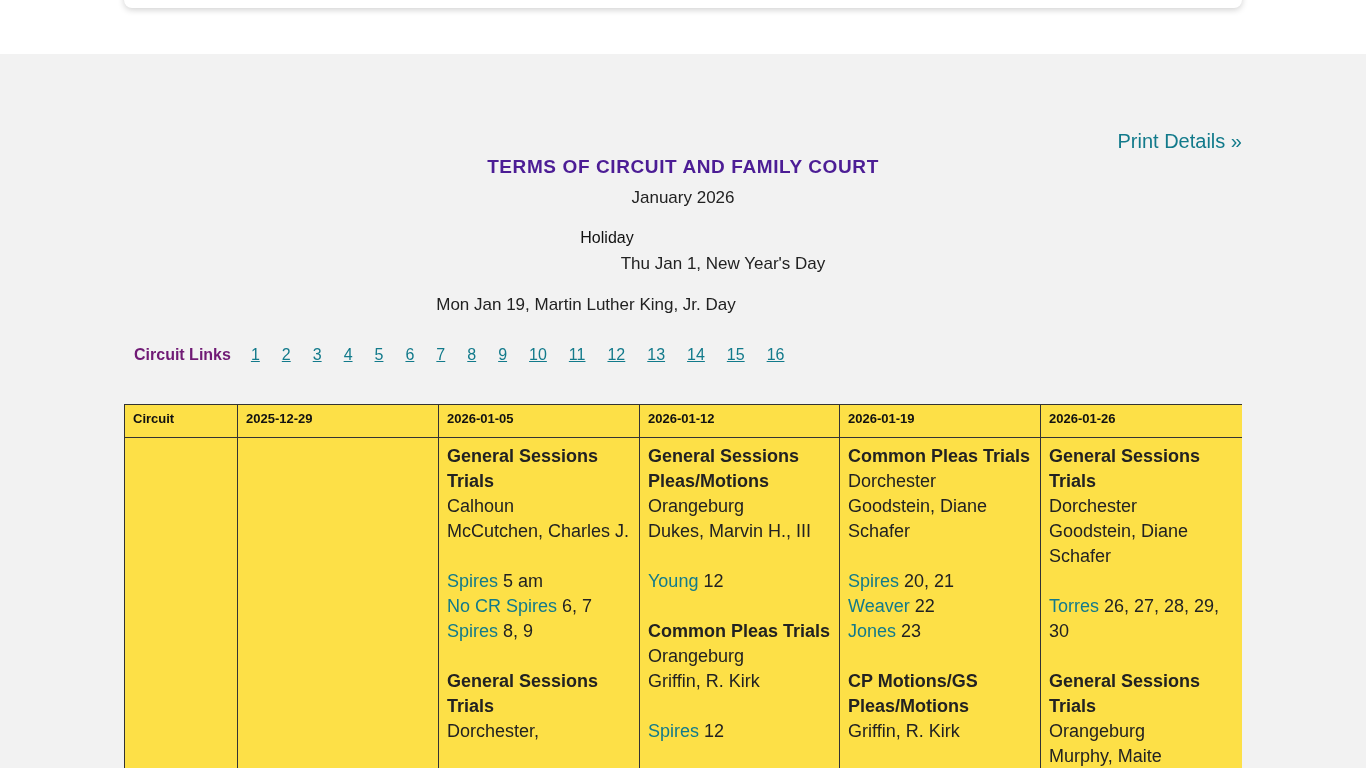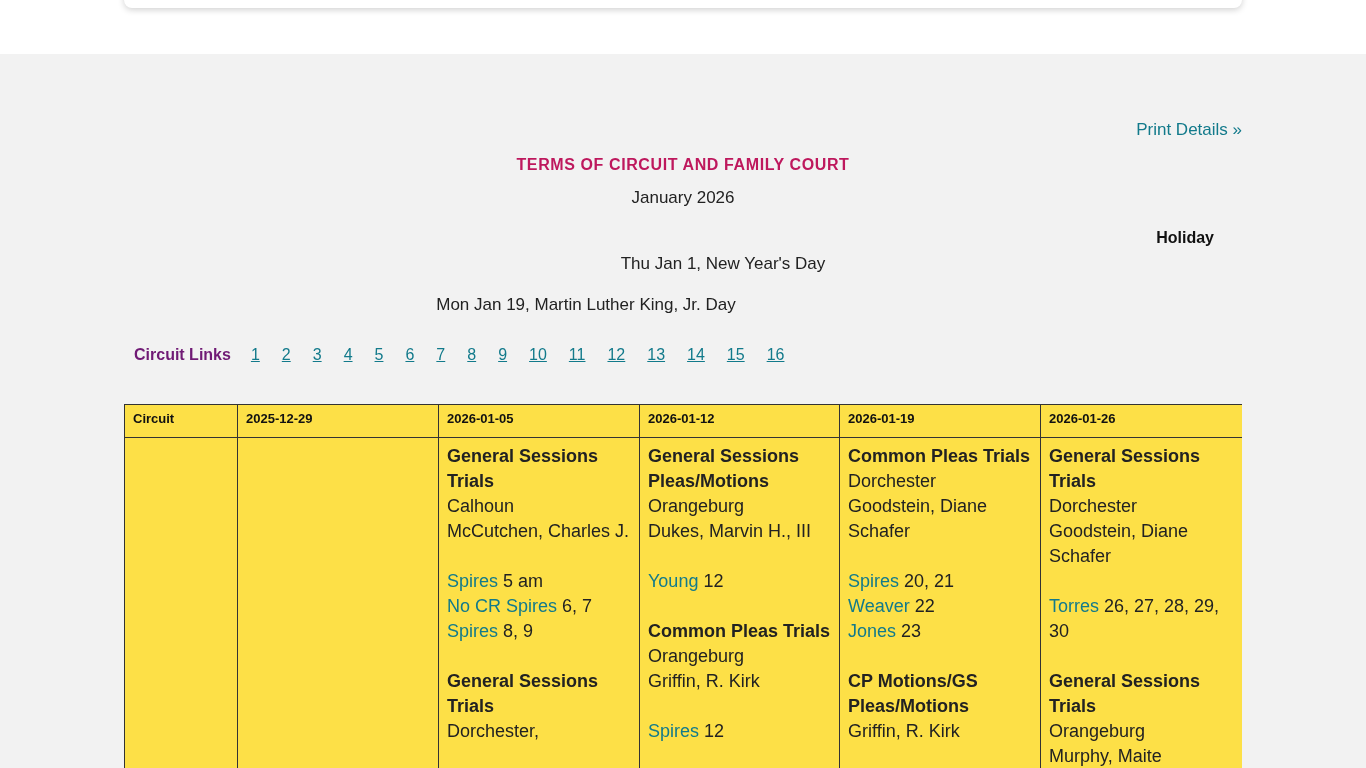--- a/index.html
+++ b/index.html
@@ -33,56 +33,56 @@
   }
   .page-body {
     position: absolute;
     top: 54px; left: 0;
     width: 1366px;
     height: 714px;
     background: #f2f2f2;
   }
   .print-details {
     position: absolute;
-    top: 66px;
+    top: 76px;
     right: 124px;
-    font-size: 17px;
+    font-size: 20px;
     color: #127a8b;
     text-decoration: none;
     cursor: pointer;
   }
 
   .doc-title {
     position: absolute;
     top: 102px;
     left: 0;
     width: 1366px;
     text-align: center;
-    font-size: 16px;
+    font-size: 19px;
     font-weight: bold;
     letter-spacing: 0.6px;
-    color: #be185d;
+    color: #4c1d95;
   }
   .doc-subtitle {
     position: absolute;
     top: 134px;
     left: 0;
     width: 1366px;
     text-align: center;
     font-size: 17px;
     color: #222;
   }
   .holiday-head {
     position: absolute;
     top: 175px;
     left: 0;
     width: 1214px;
-    text-align: right;
+    text-align: center;
     font-size: 16px;
-    font-weight: bold;
+    font-weight: normal;
     color: #111;
   }
   .holiday-1 {
     position: absolute;
     top: 200px;
     left: 0;
     width: 1366px;
     text-align: center;
     font-size: 17px;
     padding-left: 40px;

